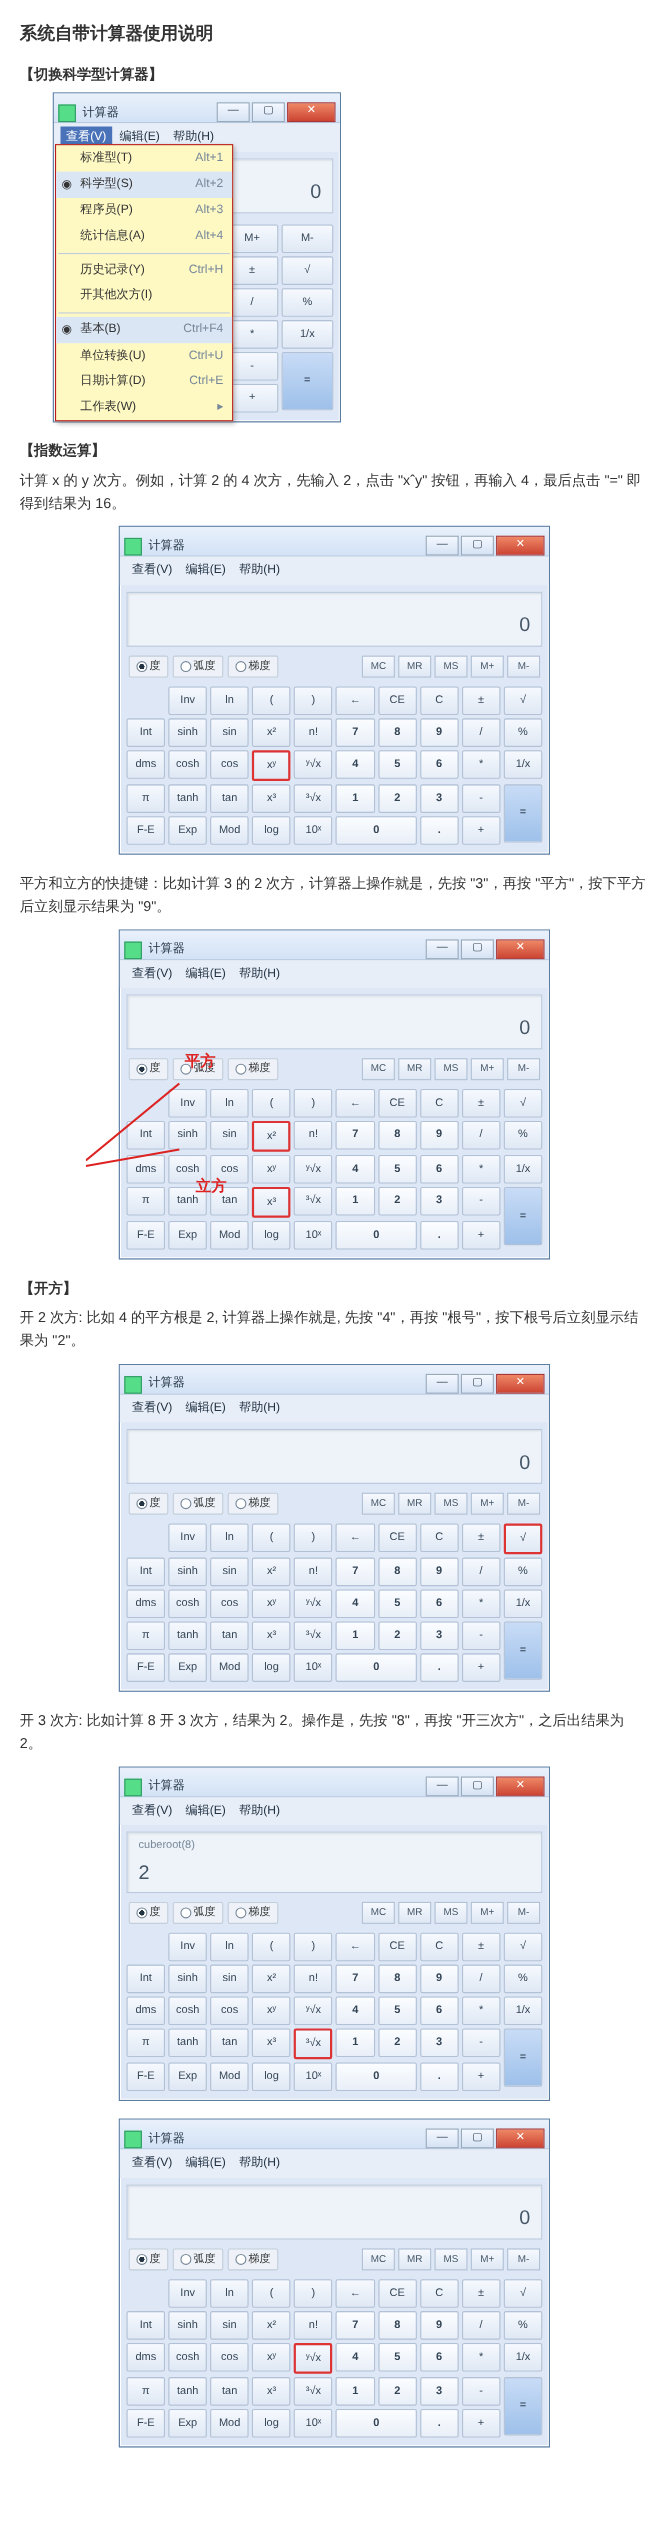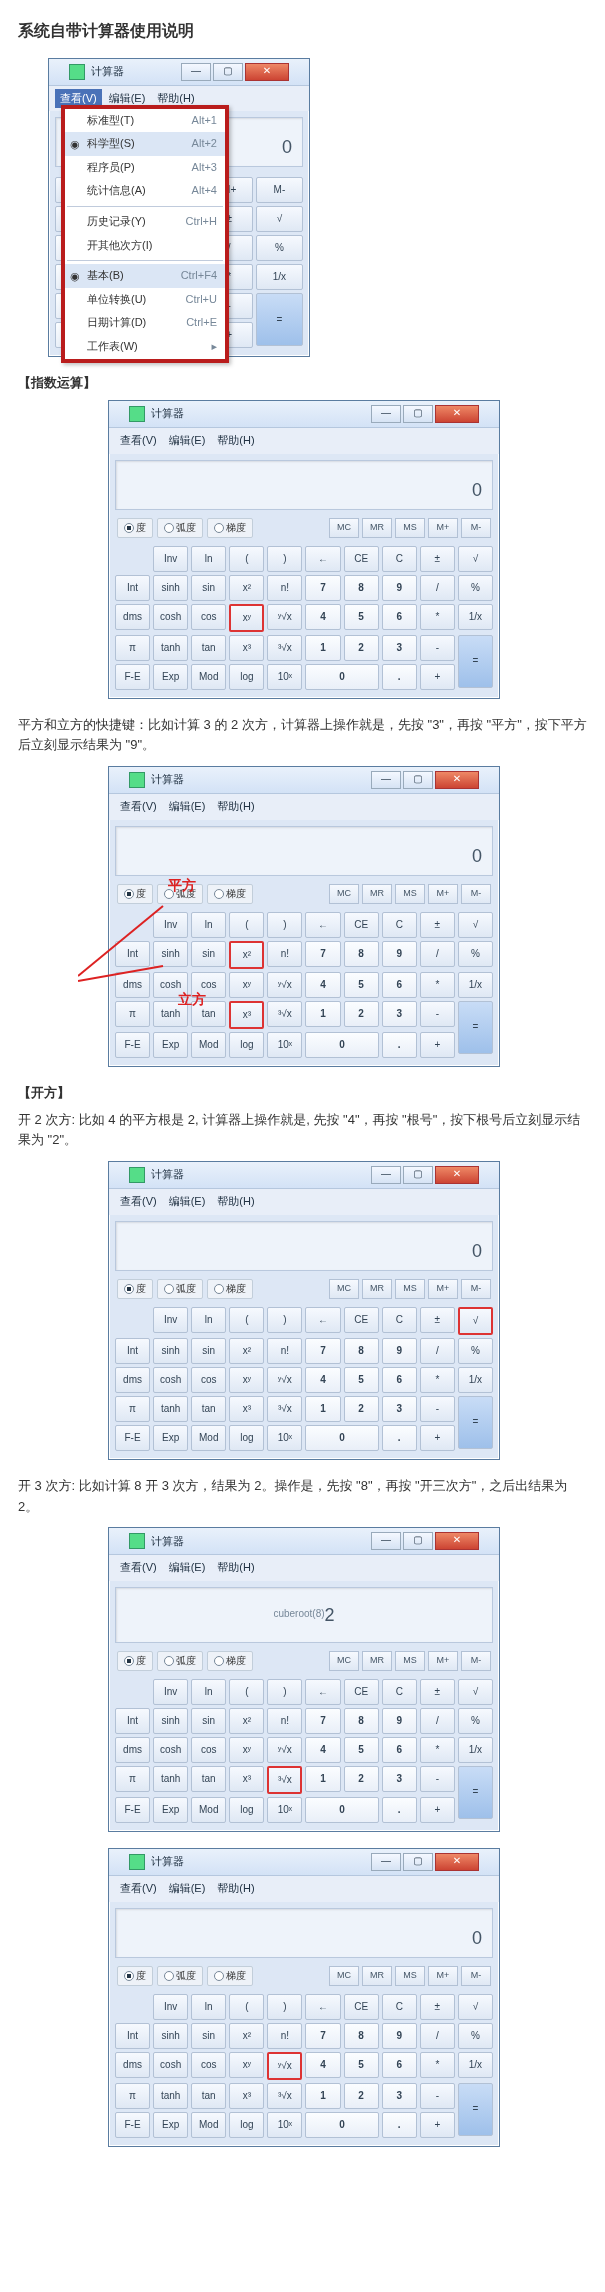--- a/index.html
+++ b/index.html
@@ -2,63 +2,64 @@
 <html><head>
 <meta charset="utf-8">
 <style>
 body{margin:0;padding:0;background:#fff;font-family:"Microsoft YaHei","SimSun",sans-serif;width:605px;font-size:13px;color:#333;line-height:1.6}
 .wrap{padding:10px 18px}
 h1{font-size:16px;font-weight:bold;text-align:left;margin:8px 0 14px}
 .sec-title{font-weight:bold;margin:10px 0 6px;font-size:13px}
 .para{margin:6px 0 10px;font-size:13px}
 .calc{margin:6px auto 16px;border:1px solid #5a7ca0;background:#dde7f5;box-shadow:0 0 0 1px #fff inset;width:390px;font-size:11px}
 .calc.small{width:260px}
-.titlebar{display:flex;align-items:center;height:26px;background:linear-gradient(#e9f1fb,#d3e2f6);padding:0 20px;border-bottom:1px solid #b5c7de}
+.titlebar{display:flex;align-items:flex-end;height:26px;background:linear-gradient(#e9f1fb,#d3e2f6);padding:0 4px;border-bottom:1px solid #b5c7de}
 .tbicon{width:14px;height:14px;background:#5d8;border:1px solid #396;margin-right:6px}
 .tbtitle{flex:1;font-size:11px;color:#234}
 .winbtns{display:flex;gap:2px}
 .wbtn{width:28px;height:16px;border:1px solid #9ab;background:linear-gradient(#f4f8ff,#d6e3f4);text-align:center;font-size:10px;line-height:14px;color:#345}
 .wbtn.close{background:linear-gradient(#e86,#c43);color:#fff;border-color:#a33;width:42px}
 .menubar{display:flex;gap:2px;padding:3px 6px;background:#e8eef8;font-size:11px;color:#234}
 .menubar span{padding:1px 5px}
 .menubar span.open{background:#4a72b8;color:#fff}
 .display{margin:6px;background:#eef3fa;border:1px solid #b9c8dd;height:40px;display:flex;align-items:flex-end;justify-content:flex-end;padding:4px 10px;font-size:18px;color:#456;box-shadow:inset 1px 1px 2px rgba(0,0,0,.1)}
-.display.twoline{align-items:center;justify-content:center;height:46px}
+.display.twoline{flex-direction:column;align-items:flex-start;justify-content:center;height:46px}
 .display.twoline .sup{font-size:10px;color:#789;margin-bottom:2px}
 .radiorow{display:flex;gap:4px;padding:2px 8px 4px;align-items:center;font-size:10px}
 .radiorow .spacer{flex:1}
 .rb{display:flex;align-items:center;gap:2px;border:1px solid #c2ceda;background:#eef2f8;padding:1px 6px;border-radius:2px}
 .rb .dot{width:8px;height:8px;border:1px solid #789;border-radius:50%;background:#fff}
 .rb.sel .dot{background:radial-gradient(circle,#234 40%,#fff 45%)}
 .membtns{display:flex;gap:3px}
 .mk{width:28px;height:18px;border:1px solid #b2c1d5;background:linear-gradient(#f6f9fe,#dfe8f4);text-align:center;font-size:9px;line-height:16px;color:#456}
 .keys{display:grid;gap:3px;padding:4px 6px 8px}
 .sci10{grid-template-columns:repeat(10,1fr)}
 .k{height:24px;border:1px solid #b2c1d5;background:linear-gradient(#f6f9fe,#dfe8f4);display:flex;align-items:center;justify-content:center;font-size:10px;color:#345;border-radius:2px}
 .k.num{background:linear-gradient(#fbfdff,#e9eff8);font-weight:600}
 .k.eq{background:linear-gradient(#c8dcf6,#9ec0ea)}
 .k.wide2{grid-column:span 2}
 .k.tall2{grid-row:span 2;height:51px}
 .k.hl{border:2px solid #d33}
 .anno{position:relative}
 .anno-label{position:absolute;color:#d22;font-size:14px;font-weight:600}
 
-.dropdown{position:absolute;left:12px;top:46px;width:160px;background:#ffffff;border:4px solid #b91c1c;box-shadow:2px 2px 4px rgba(0,0,0,.25);font-size:11px;z-index:10}
+.dropdown{position:absolute;left:1px;top:46px;width:160px;background:#fef9c3;border:1px solid #b91c1c;box-shadow:2px 2px 4px rgba(0,0,0,.25);font-size:11px;z-index:10}
 .dropdown .mi{display:flex;justify-content:space-between;padding:3px 8px 3px 22px;position:relative}
 .dropdown .mi .ico{position:absolute;left:5px;top:4px;width:10px;height:10px}
 .dropdown .mi.sel{background:#dbe6f5}
 .dropdown .sep{height:1px;background:#c0cbdc;margin:3px 2px}
 .calc-rel{position:relative}
 </style>
 </head>
 <body>
 
 <div class="wrap">
 <h1>系统自带计算器使用说明</h1>
 
+<div class="sec-title">【切换科学型计算器】</div>
 
 <div class="calc small calc-rel" style="margin-left:30px">
   <div class="titlebar">
     <div class="tbicon"></div>
     <div class="tbtitle">计算器</div>
     <div class="winbtns">
       <div class="wbtn">—</div>
       <div class="wbtn">▢</div>
       <div class="wbtn close">✕</div>
     </div>
@@ -141,20 +142,21 @@
           <span style="color:#789">Ctrl+E</span>
         </div>
         <div class="mi">
           <span>工作表(W)</span>
           <span style="color:#789">▸</span>
         </div>
       </div>
 </div>
 
 <div class="sec-title">【指数运算】</div>
+<div class="para">计算 x 的 y 次方。例如，计算 2 的 4 次方，先输入 2，点击 "xˆy" 按钮，再输入 4，最后点击 "=" 即得到结果为 16。</div>
 
 <div id="calc2-slot">
       <div class="calc" style="margin-left:90px">
         <div class="titlebar">
           <div class="tbicon"></div>
           <div class="tbtitle">计算器</div>
           <div class="winbtns">
             <div class="wbtn">—</div>
             <div class="wbtn">▢</div>
             <div class="wbtn close">✕</div>

